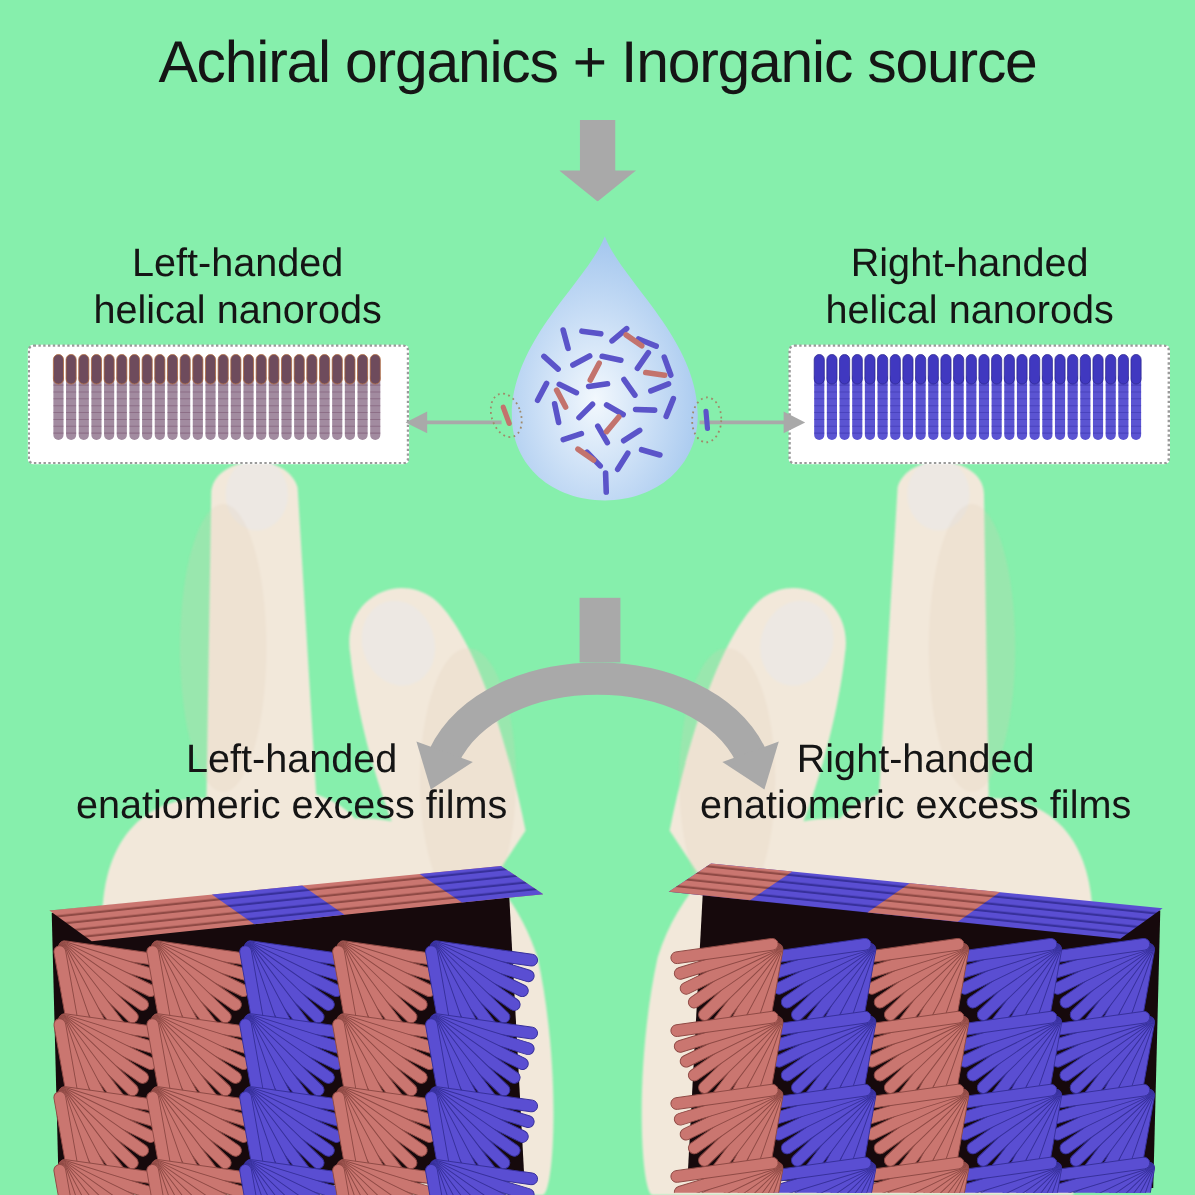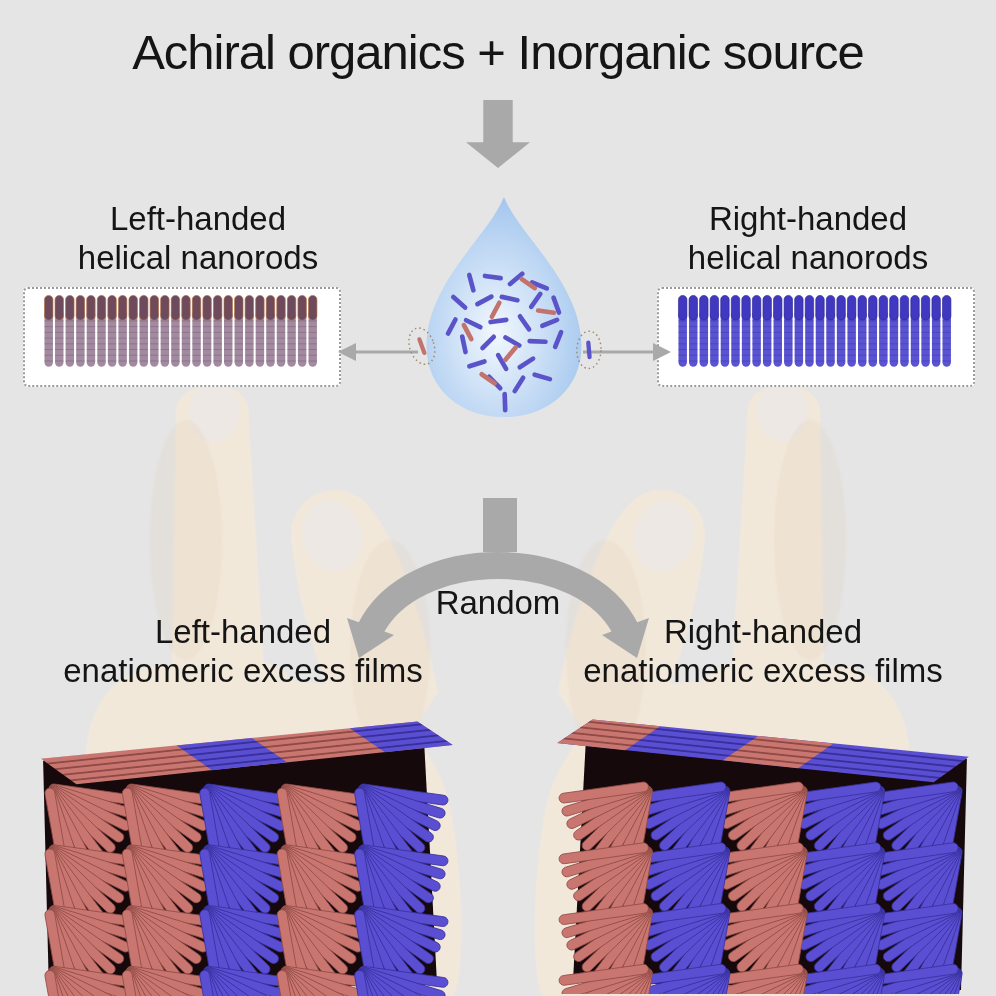--- a/index.html
+++ b/index.html
@@ -1,16 +1,16 @@
 <!DOCTYPE html>
 <html style="--arrow: #a9a9a9; --dots: #9a9a9a;"><head>
 <meta charset="utf-8">
 <style>
   html,body{margin:0;padding:0;background:#fff;}
-  .canvas{position:relative;width:996px;height:996px;background:#e5e5e5;overflow:hidden;
+  .canvas{position:relative;width:996px;height:996px;background:#86efac;overflow:hidden;
           font-family:"Liberation Sans","DejaVu Sans",sans-serif;color:#151515;}
   .txt{position:absolute;text-align:center;line-height:1.18;}
   .title{left:0;top:24px;width:996px;font-size:49px;letter-spacing:-1px;}
   .side-label{width:340px;font-size:33px;}
   .side-label.left{left:28px;top:200px;}
   .side-label.right{left:638px;top:200px;}
   .self{left:248px;top:450px;width:500px;font-size:46px;}
   .random{left:328px;top:584px;width:340px;font-size:33px;}
   .bottom-label{width:470px;font-size:33px;}
   .bottom-label.left{left:8px;top:613px;}
@@ -301,21 +301,20 @@
       <rect x="186" y="169.7" width="20" height="4.6" rx="2.3" fill="#5b54c9" transform="rotate(85 196 172)"></rect>
     </svg>
 
 
   <svg id="branch" viewBox="0 0 340 178">
     <rect x="155" y="0" width="34" height="54" fill="var(--arrow)"></rect>
     <path d="M42,132 C84,46 256,46 298,132" fill="none" stroke="var(--arrow)" stroke-width="27"></path>
     <polygon points="19,120 66,137 31,160" fill="var(--arrow)"></polygon>
     <polygon points="321,120 274,137 309,160" fill="var(--arrow)"></polygon>
   </svg>
-  <div class="txt random">Random</div>
 
   <div class="txt bottom-label left">
     <span style="display:block">Left-handed</span>
     <span style="display:block">enatiomeric excess films</span>
   </div>
   <div class="txt bottom-label right">
     <span style="display:block">Right-handed</span>
     <span style="display:block">enatiomeric excess films</span>
   </div>
 

